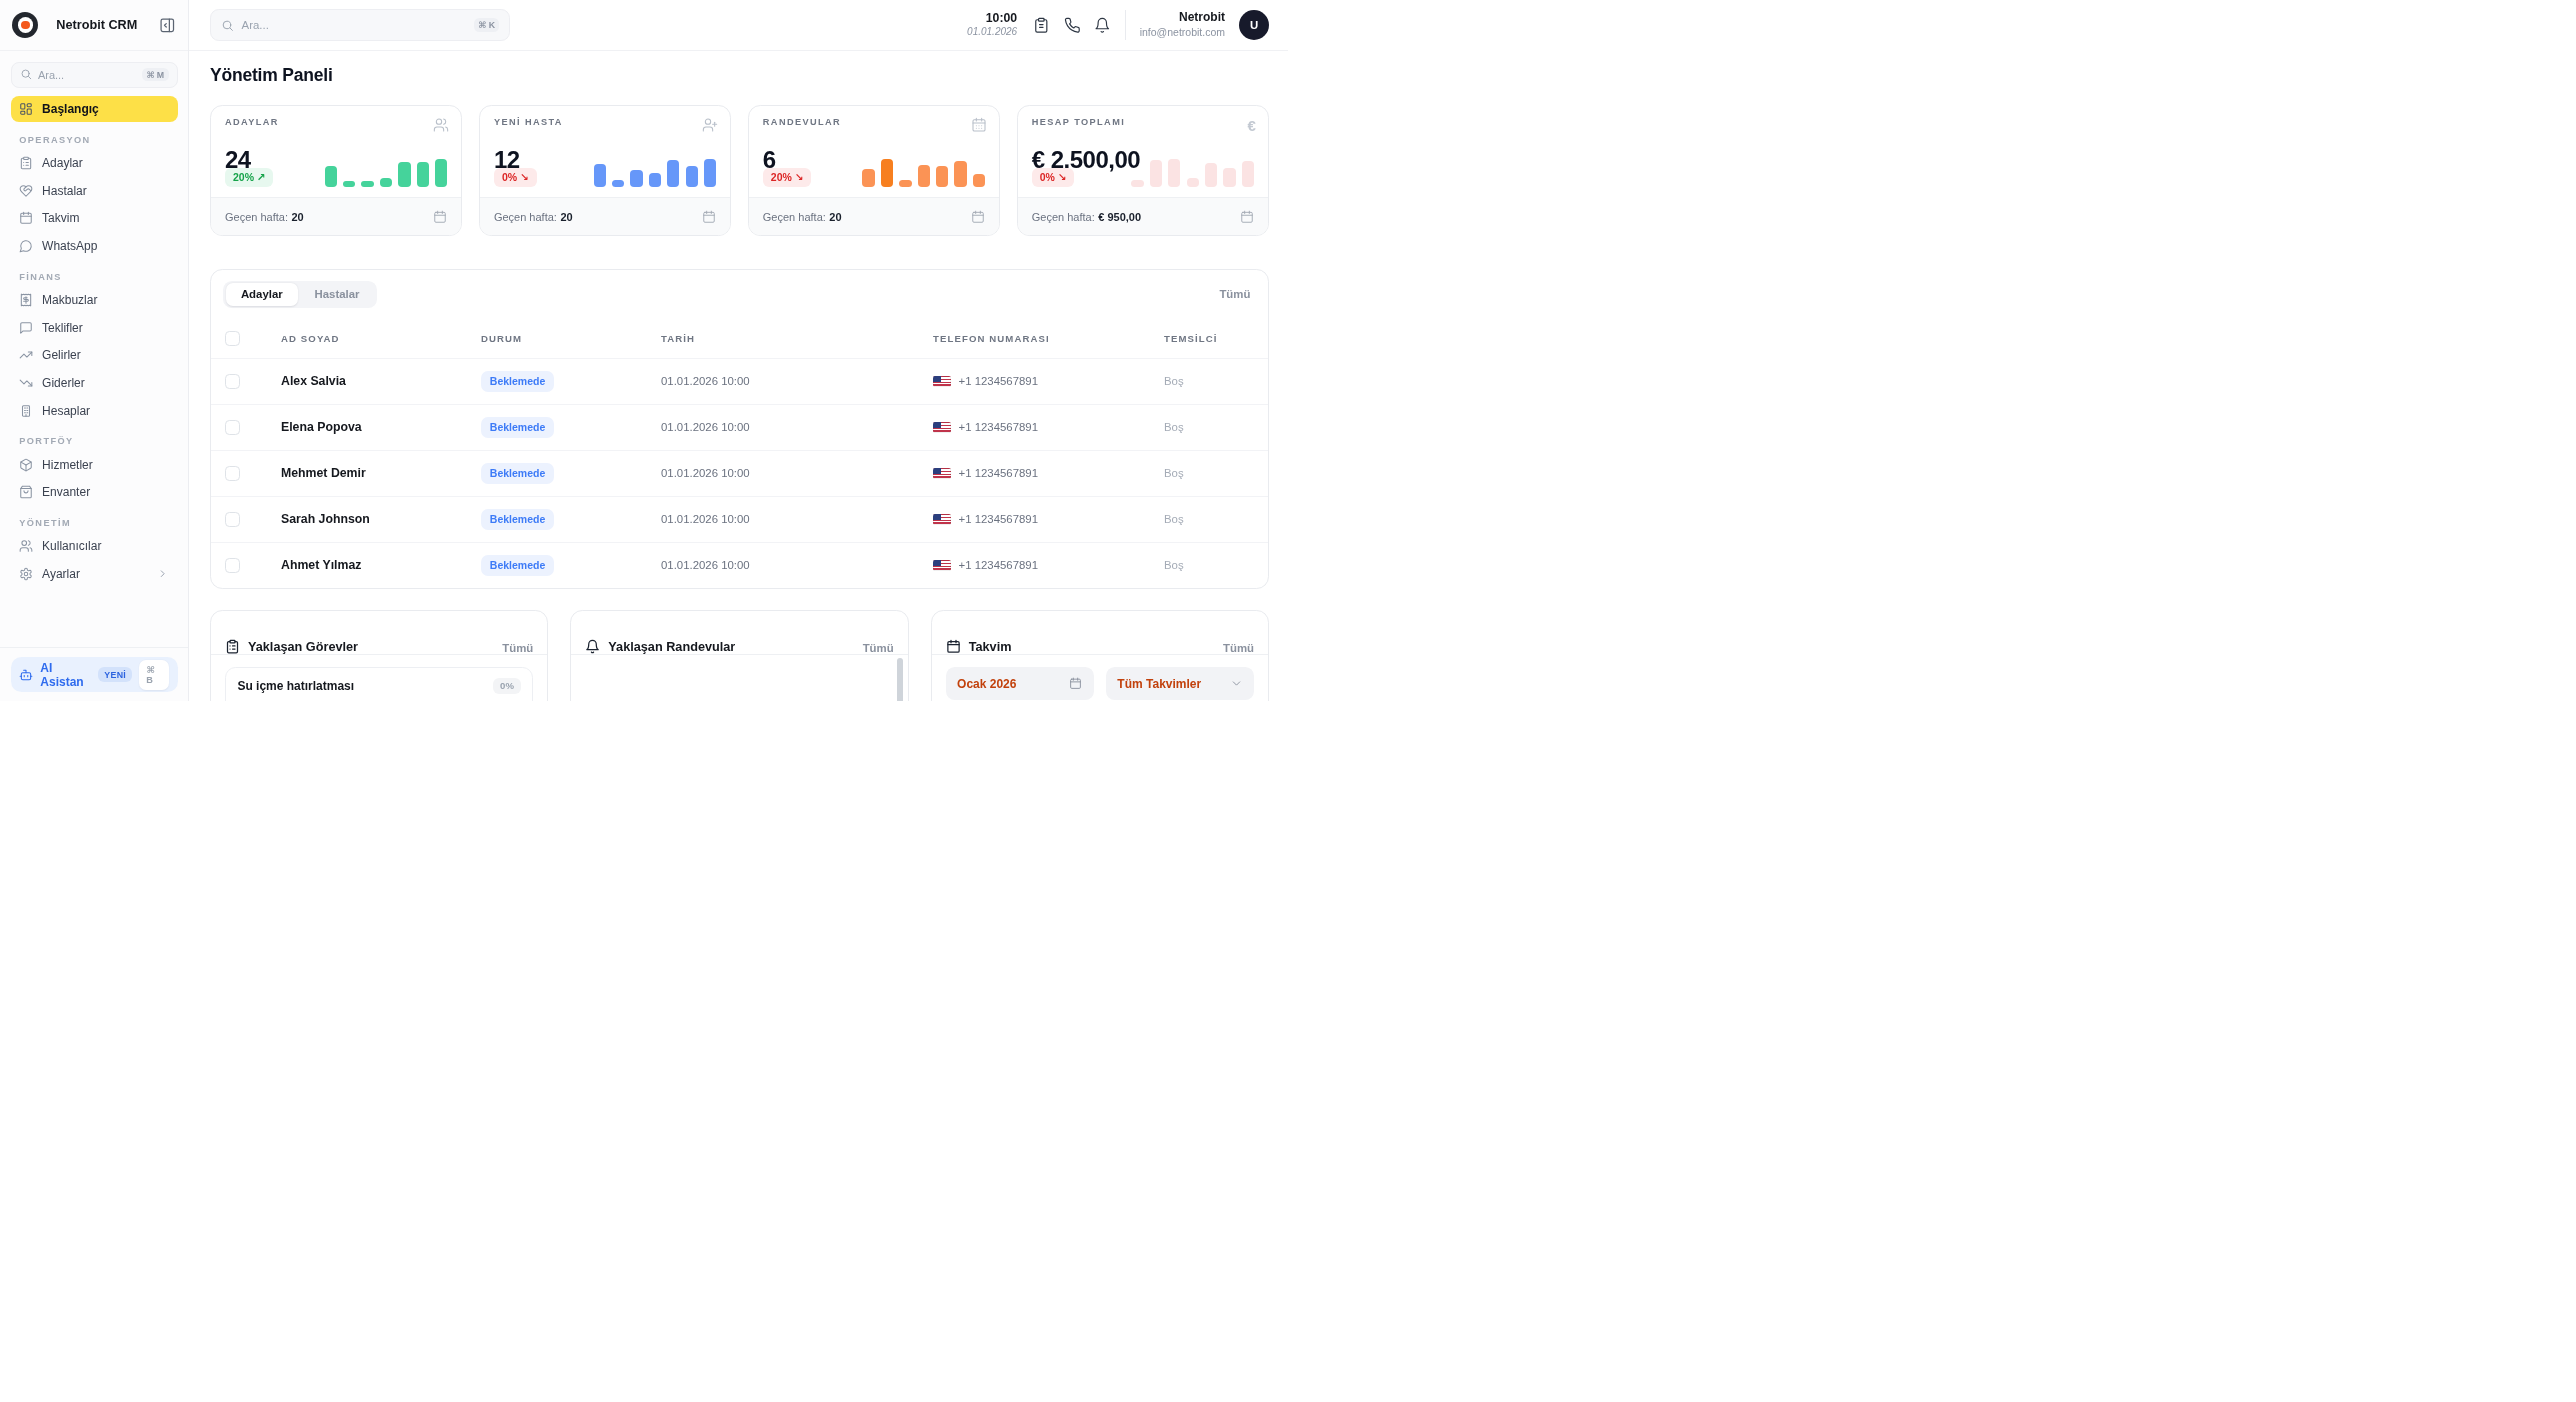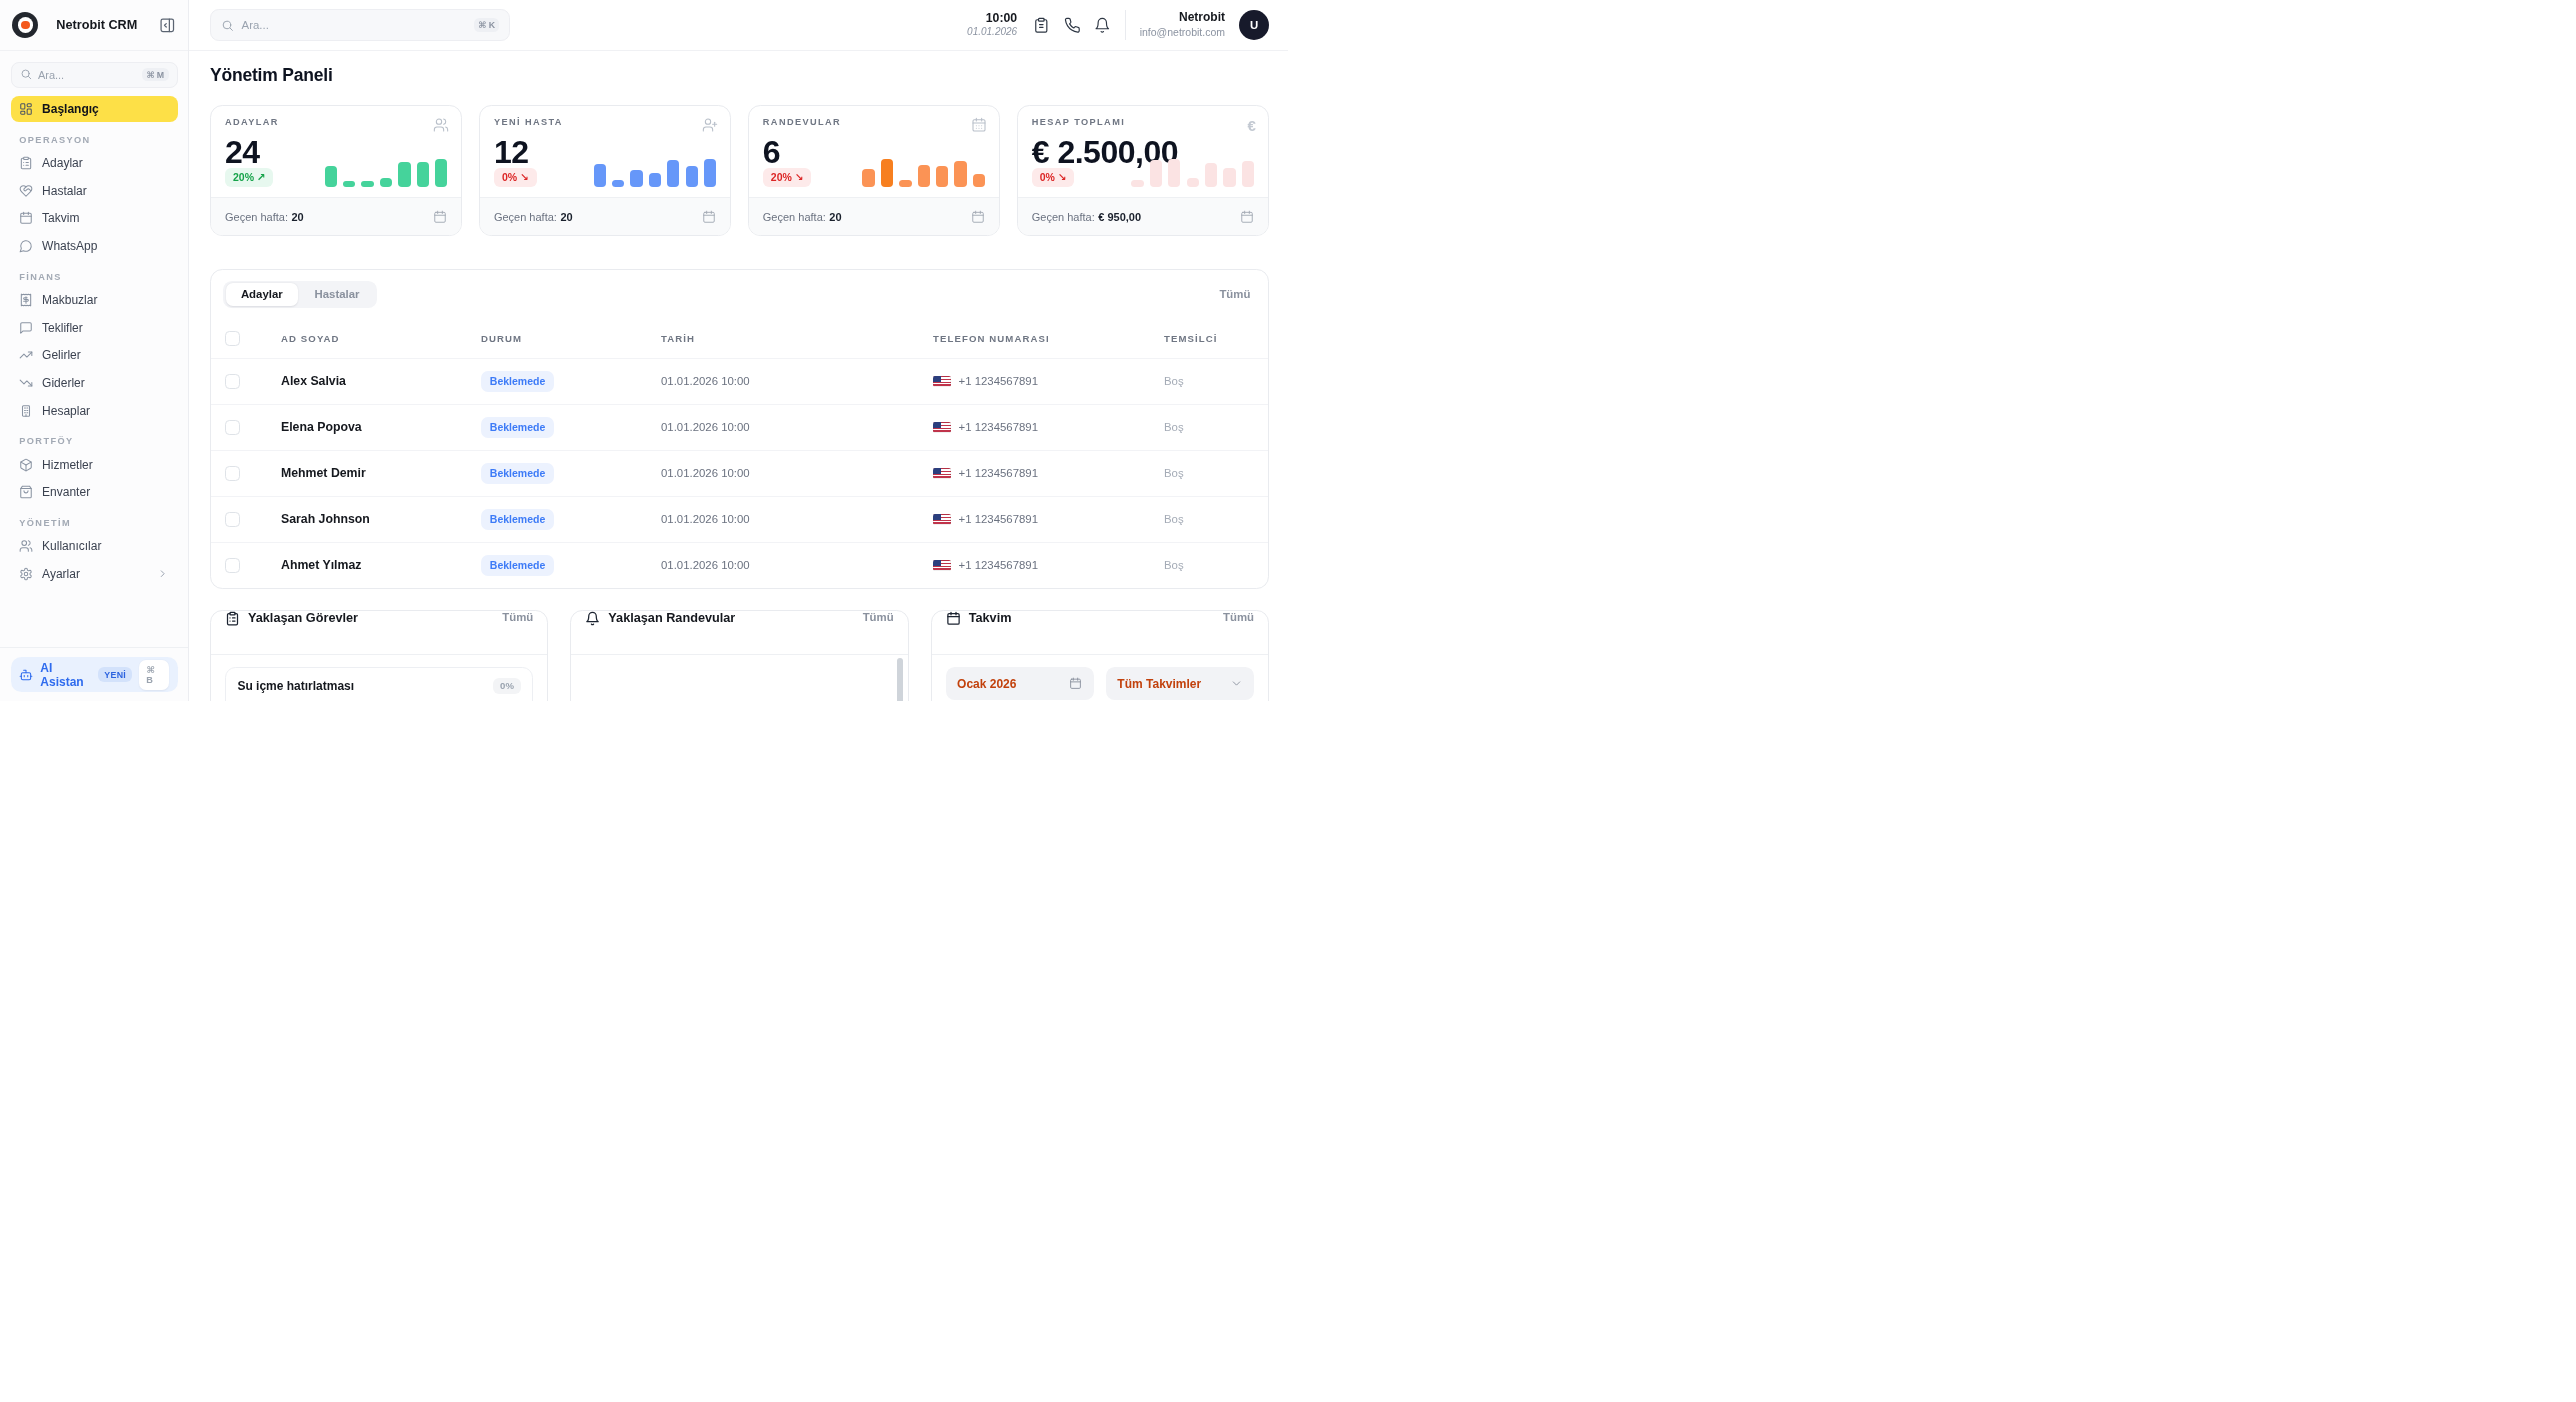--- a/index.html
+++ b/index.html
@@ -57,21 +57,21 @@
   .page-title { margin:14px 0 19px; font-size:17.5px; font-weight:800; letter-spacing:-0.2px; color:#0e1320; }
 
   
   .stats { display:flex; gap:16.6px; margin-bottom:33px; }
   .scard { flex:1; border:0.9px solid #e9ebef; border-radius:12.3px; background:#fff; overflow:hidden; }
   .scard-body { position:relative; height:91px; padding:11.4px 14px; }
   .scard-label { font-size:9.2px; font-weight:700; letter-spacing:1.4px; color:#6f7683; }
   .scard-icon { position:absolute; top:10.5px; right:12.3px; color:#b8bfc9; }
   .scard-icon .ic { width:16px; height:16px; stroke-width:1.6; }
   .euro-glyph { font-size:15px; color:#c3c9d2; font-weight:600; }
-  .scard-value { margin-top:7px; font-size:32px; font-weight:800; letter-spacing:-0.5px; color:#0e1320; }
+  .scard-value { margin-top:19px; font-size:24px; font-weight:800; letter-spacing:-0.5px; color:#0e1320; }
   .scard-badge { position:absolute; left:14px; bottom:10.5px; height:18.4px; display:flex; align-items:center; gap:2.6px; padding:0 8px; border-radius:6.1px; font-size:10.5px; font-weight:800; }
   .scard-chart { position:absolute; right:14px; bottom:10.5px; height:28px; display:flex; align-items:flex-end; gap:6.1px; }
   .bar { width:12.3px; border-radius:4px; min-height:4.4px; }
   .scard-foot { border-top:0.9px solid #eef0f3; background:#f9fafb; height:38px; display:flex; align-items:center; padding:0 14px; font-size:11px; color:#6b7280; }
   .scard-foot b { color:#1a202c; font-weight:700; margin-left:3.5px; }
   .scard-foot .ic { width:14px; height:14px; margin-left:auto; color:#a2a9b4; stroke-width:1.6; }
 
   
   .tcard { border:0.9px solid #e9ebef; border-radius:12.3px; background:#fff; overflow:hidden; margin-bottom:21px; }
   .table-top { display:flex; align-items:center; padding:10.5px 12.3px; }
@@ -87,21 +87,21 @@
   .status-badge { display:inline-block; background:#ecf2fe; color:#3d7bf7; font-size:10.5px; font-weight:700; padding:4.4px 8.8px; border-radius:7px; }
   .cell-date { font-size:11.4px; color:#6b7280; }
   .cell-phone { display:flex; align-items:center; gap:8px; font-size:11.4px; color:#6b7280; }
   .flag { width:17.5px; height:11.4px; border-radius:2.2px; position:relative; overflow:hidden; background:repeating-linear-gradient(180deg,#c0334a 0 1.4px,#fff 1.4px 2.8px); box-shadow:inset 0 0 0 0.4px rgba(0,0,0,.12); flex:0 0 17.5px; }
   .flag::before { content:""; position:absolute; left:0; top:0; width:8px; height:6.1px; background:#2b3f7e; }
   .cell-rep { font-size:11.4px; color:#a4abb6; }
 
   
   .bottom { display:flex; gap:22px; }
   .bcard { flex:1; border:0.9px solid #e9ebef; border-radius:12.3px; background:#fff; position:relative; overflow:hidden; height:158px; }
-  .bcard-head { height:44px; display:flex; align-items:flex-start; gap:8px; padding:0 14px; border-bottom:0.9px solid #eef0f3; }
+  .bcard-head { height:44px; display:flex; align-items:flex-end; gap:8px; padding:0 14px; border-bottom:0.9px solid #eef0f3; }
   .bcard-head .ic { width:15px; height:15px; color:#1b2330; stroke-width:2; }
   .bcard-title { font-size:12.7px; font-weight:800; color:#15181e; }
   .bcard-head .all-link { padding-right:0; }
   .bcard-body { padding:12.3px 14px; }
   .task { border:0.9px solid #edeff3; border-radius:10.5px; padding:9.6px 11.4px; }
   .task-top { display:flex; align-items:center; justify-content:space-between; }
   .task-title { font-size:12px; font-weight:700; color:#15181e; }
   .task-progress { background:#f3f4f6; color:#9aa3af; font-size:9.6px; font-weight:700; padding:2.6px 7px; border-radius:6.1px; }
   .task-meta { display:flex; align-items:center; gap:14px; margin-top:8.8px; font-size:10.5px; color:#8b93a1; }
   .task-meta .mitem { display:flex; align-items:center; gap:4.4px; }

